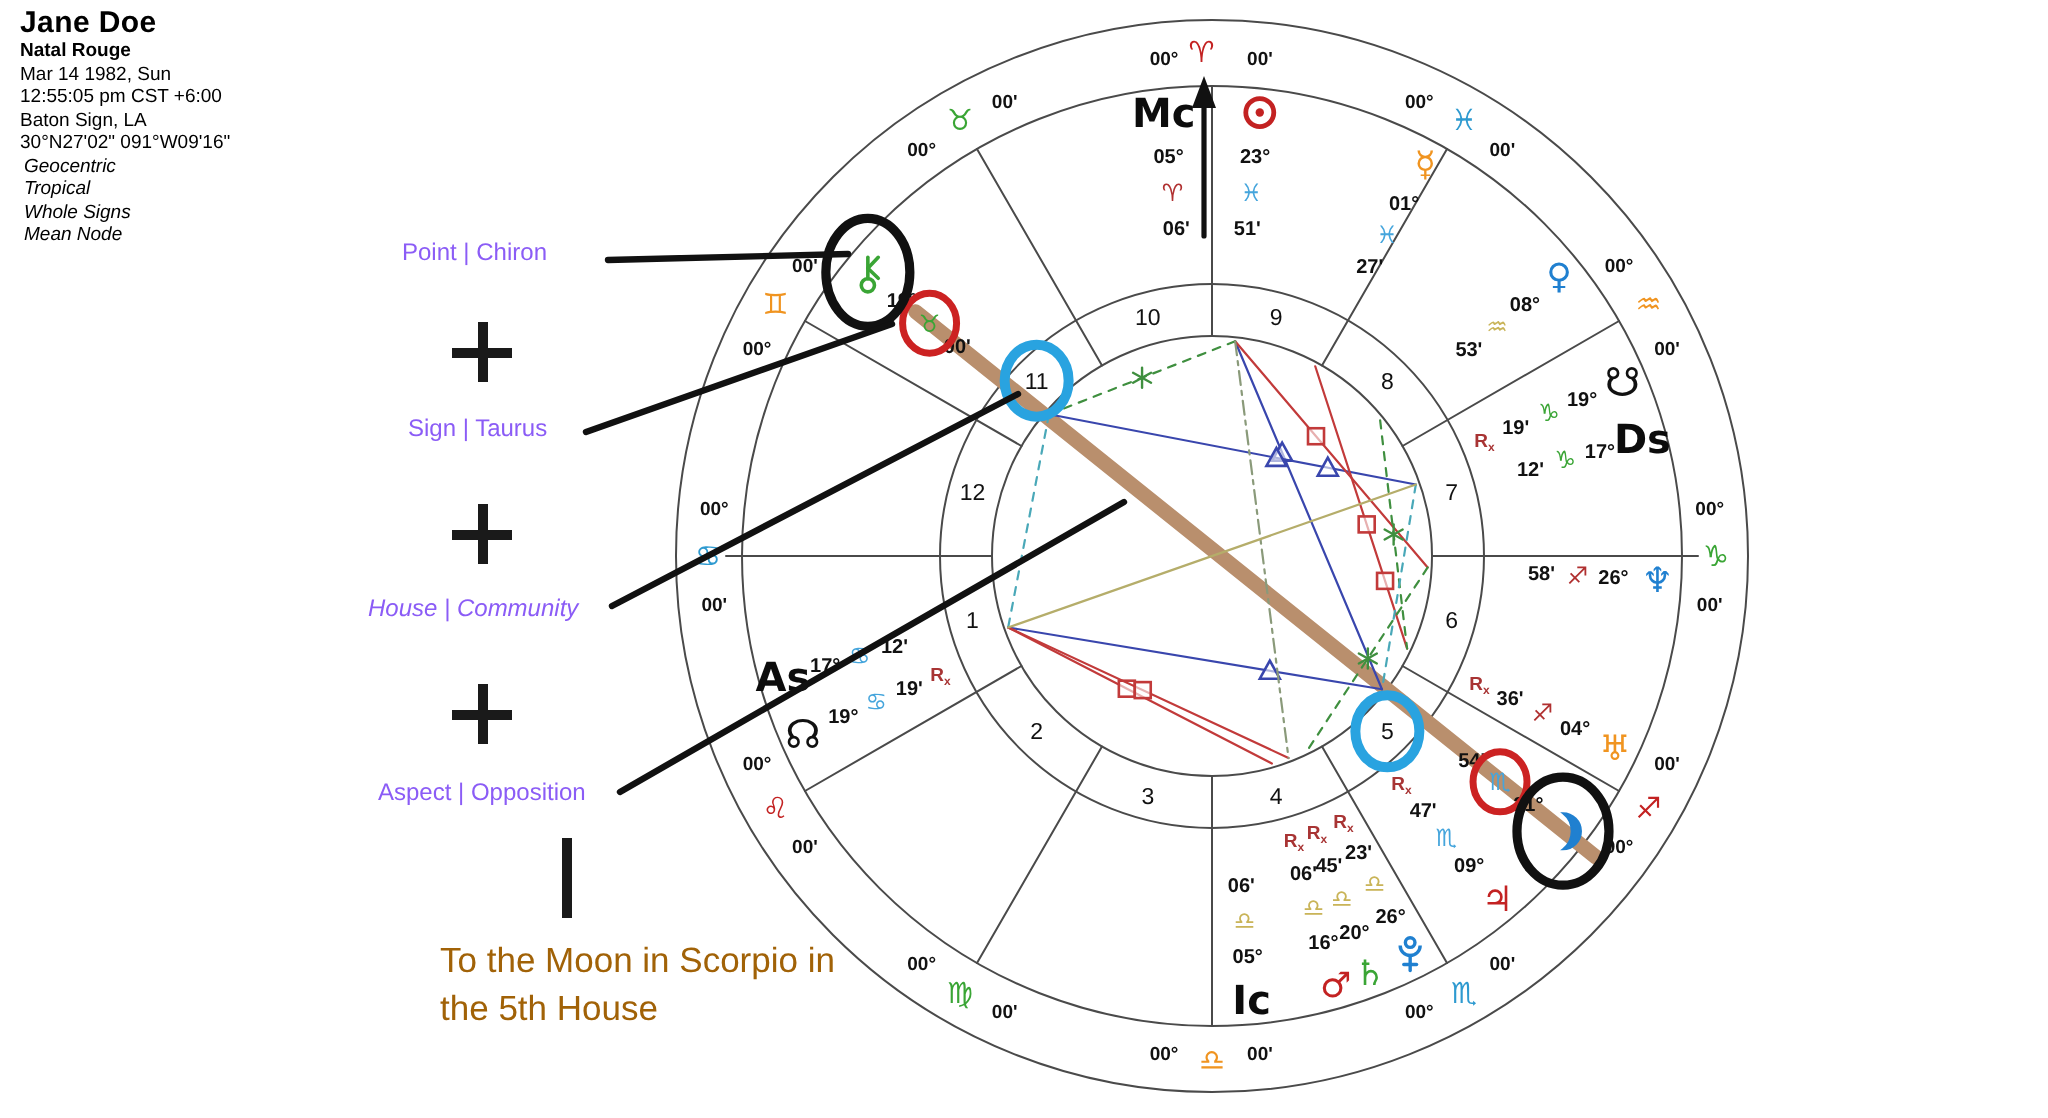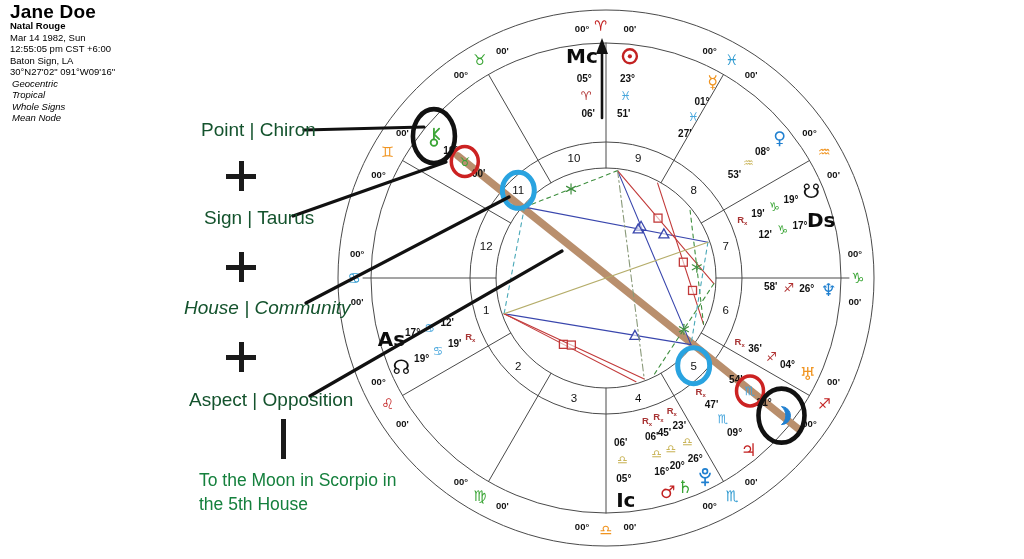--- a/index.html
+++ b/index.html
@@ -1,28 +1,28 @@
 <!DOCTYPE html>
 <html><head>
 <meta charset="utf-8">
 <style>
   html,body{margin:0;padding:0;background:#fff;}
   .stage{position:relative;width:1024px;height:559px;background:#ffffff;overflow:hidden;
          font-family:"Liberation Sans",sans-serif;}
   svg.wheel{position:absolute;left:0;top:0;}
   .title-block{position:absolute;left:10px;top:3px;font-size:9.5px;line-height:11.5px;color:#000;}
-  .owner{font-size:19px;font-weight:bold;line-height:17px;letter-spacing:.2px;}
+  .owner{font-size:15px;font-weight:bold;line-height:17px;letter-spacing:.2px;}
   .bold{font-weight:bold;}
   .it{font-style:italic;padding-left:2px;}
-  .anno{position:absolute;font-size:19px;color:#14532d;white-space:nowrap;}
+  .anno{position:absolute;font-size:12px;color:#8b5cf6;white-space:nowrap;}
   .plus{position:absolute;width:30px;height:30px;}
   .plus::before{content:"";position:absolute;left:0;top:13px;width:30px;height:4.5px;background:#1a1a1a;}
   .plus::after{content:"";position:absolute;left:13px;top:0;width:4.5px;height:30px;background:#1a1a1a;}
   .vbar{position:absolute;width:4.5px;height:40px;background:#1a1a1a;}
-  .footnote{position:absolute;font-size:17.5px;line-height:24px;color:#15803d;}
+  .footnote{position:absolute;font-size:17.5px;line-height:24px;color:#a16207;margin-left:21px;}
 </style>
 </head>
 <body>
 
 <div class="stage">
 
   <svg id="wheel" class="wheel" width="1024" height="559" viewBox="0 0 1024 559">
       <circle cx="606" cy="278" r="268" fill="none" stroke="#4a4a4a" stroke-width="1"></circle>
       <circle cx="606" cy="278" r="235" fill="none" stroke="#4a4a4a" stroke-width="1"></circle>
       <circle cx="606" cy="278" r="136" fill="none" stroke="#4a4a4a" stroke-width="1"></circle>

